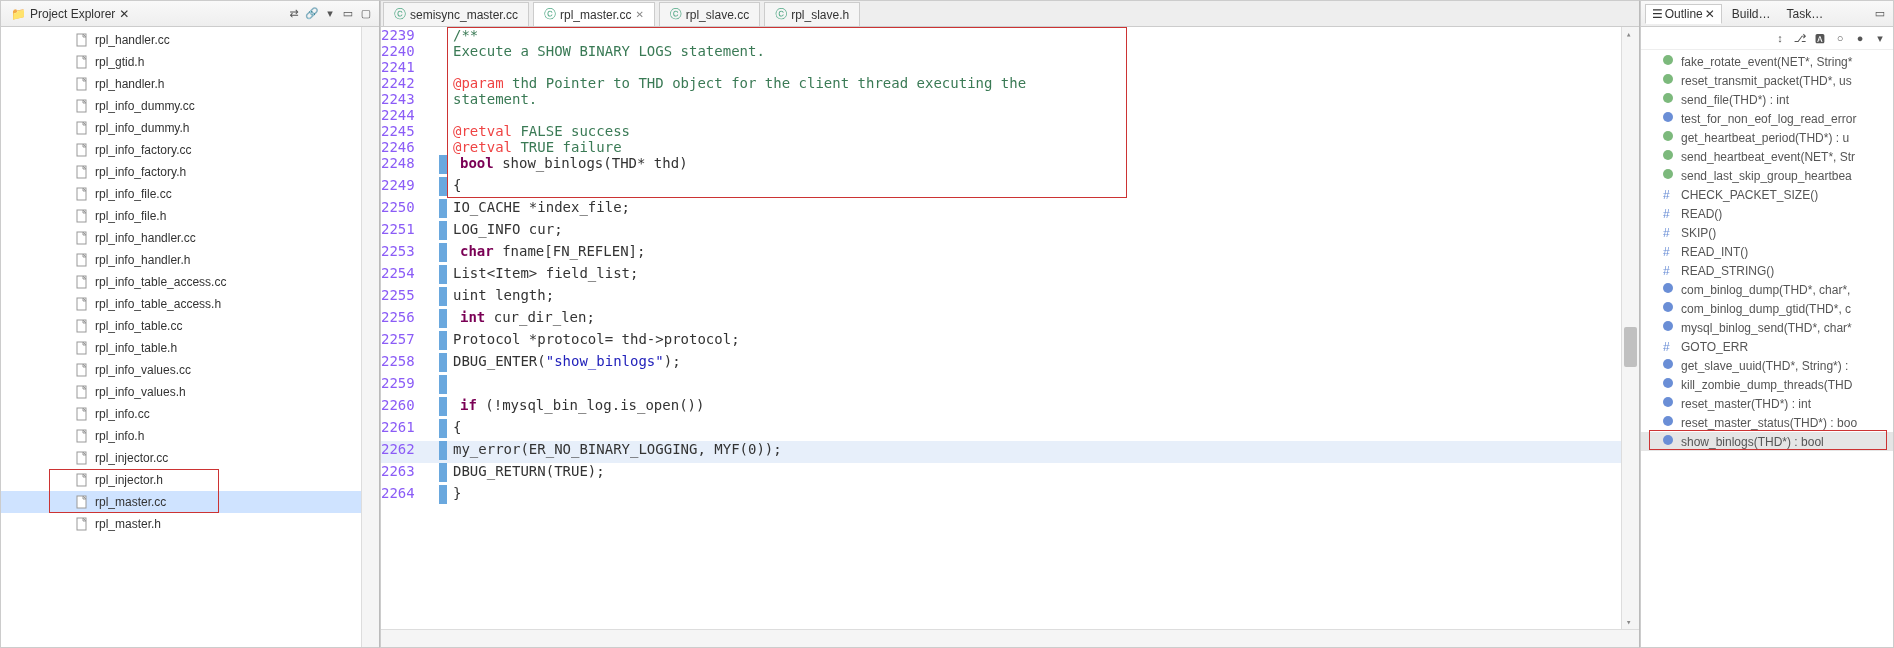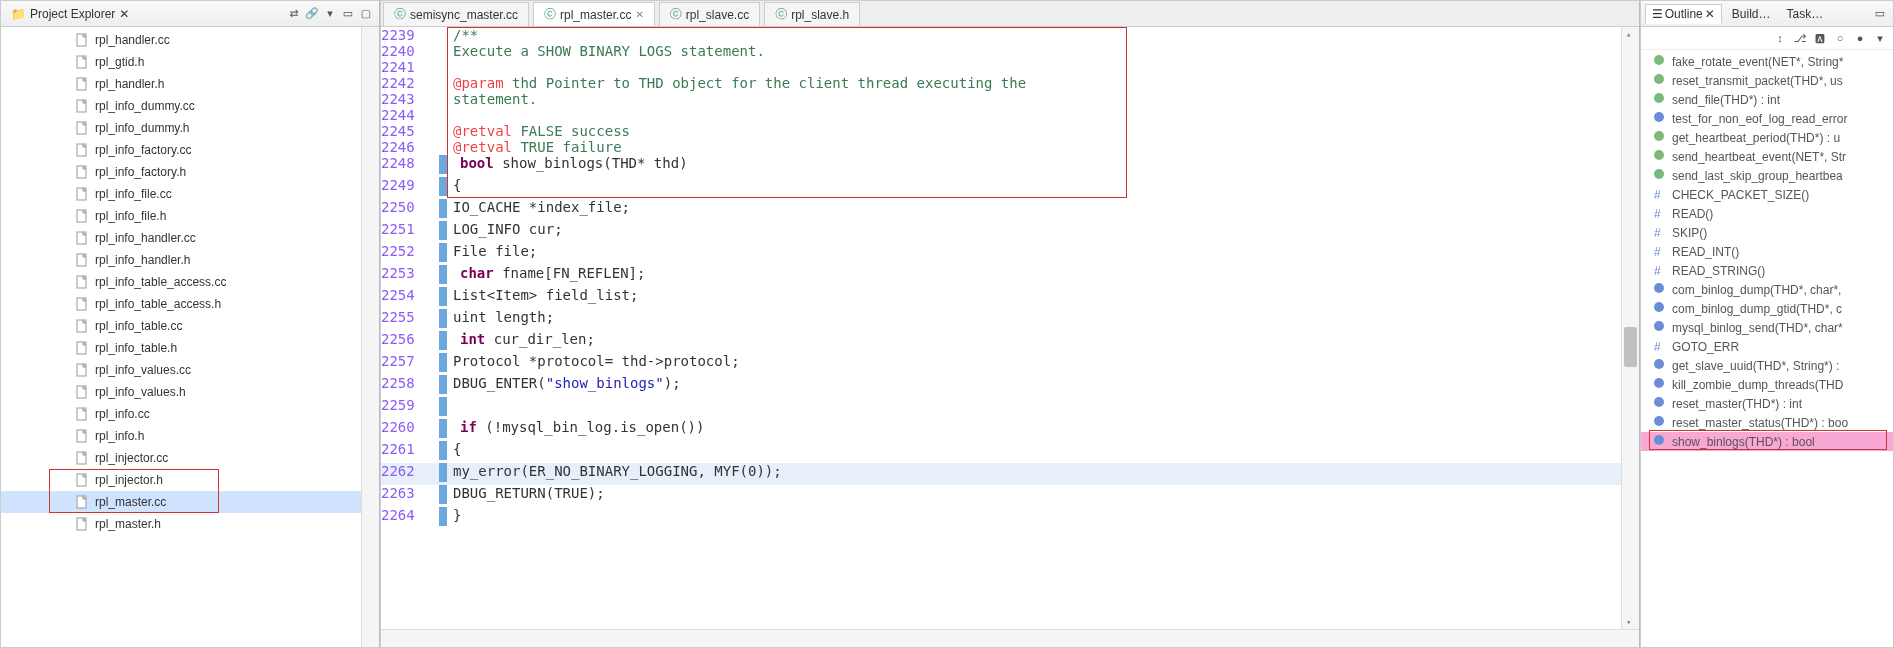--- a/index.html
+++ b/index.html
@@ -46,22 +46,22 @@
 .code-container { flex:1; overflow:hidden; }
 .cursor-line { background:#e7effa; }
 
 
 .outline { width:254px; }
 .outline-header-tabs { display:flex; align-items:center; gap:4px; }
 .outline-tab { padding:2px 6px; display:flex; align-items:center; gap:2px; cursor:pointer; }
 .outline-tab.active { background:#fff; border:1px solid #ccc; border-bottom:1px solid #fff; }
 .outline-toolbar { display:flex; justify-content:flex-end; padding:2px 4px; gap:2px; border-bottom:1px solid #eee; }
 .outline-list { flex:1; overflow:hidden; padding:2px 0; position:relative; }
-.outline-item { display:flex; align-items:center; height:19px; padding-left:13px; cursor:pointer; white-space:nowrap; color:#555; }
-.outline-item.selected { background:#f9a8d4; }
+.outline-item { display:flex; align-items:center; height:19px; padding-left:22px; cursor:pointer; white-space:nowrap; color:#555; }
+.outline-item.selected { background:#e5e5e5; }
 .outline-icon { width:14px; height:14px; margin-right:4px; display:inline-flex; }
 .outline-box { position:absolute; border:1px solid #c33; pointer-events:none; }
 .tiny-icon { font-size:9px; color:#888; }
 
 .file-ico-rect { fill:#fff; stroke:#999; stroke-width:1; }
 .file-ico-corner { fill:#eee; stroke:#999; stroke-width:1; }
 .method-dot { width:10px; height:10px; border-radius:50%; display:inline-block; }
 .mgreen { background:#7cb97c; }
 .mblue { background:#6a8ed6; }
 .mdef { color:#6a8ed6; }
@@ -374,25 +374,20 @@
           <div class="line-num">2250</div>
           <div class="line-marker"><span class="marker-bar"></span></div>
           <div class="line-text">  IO_CACHE *index_file;</div>
         </div>
         <div class="line-row">
           <div class="line-num">2251</div>
           <div class="line-marker"><span class="marker-bar"></span></div>
           <div class="line-text">  LOG_INFO cur;</div>
         </div>
         <div class="line-row">
-          <div class="line-num">2252</div>
-          <div class="line-marker"><span class="marker-bar"></span></div>
-          <div class="line-text">  File file;</div>
-        </div>
-        <div class="line-row">
           <div class="line-num">2253</div>
           <div class="line-marker"><span class="marker-bar"></span></div>
           <div class="line-text">  <span class="c-keyword">char</span> fname[FN_REFLEN];</div>
         </div>
         <div class="line-row">
           <div class="line-num">2254</div>
           <div class="line-marker"><span class="marker-bar"></span></div>
           <div class="line-text">  List&lt;Item&gt; field_list;</div>
         </div>
         <div class="line-row">

